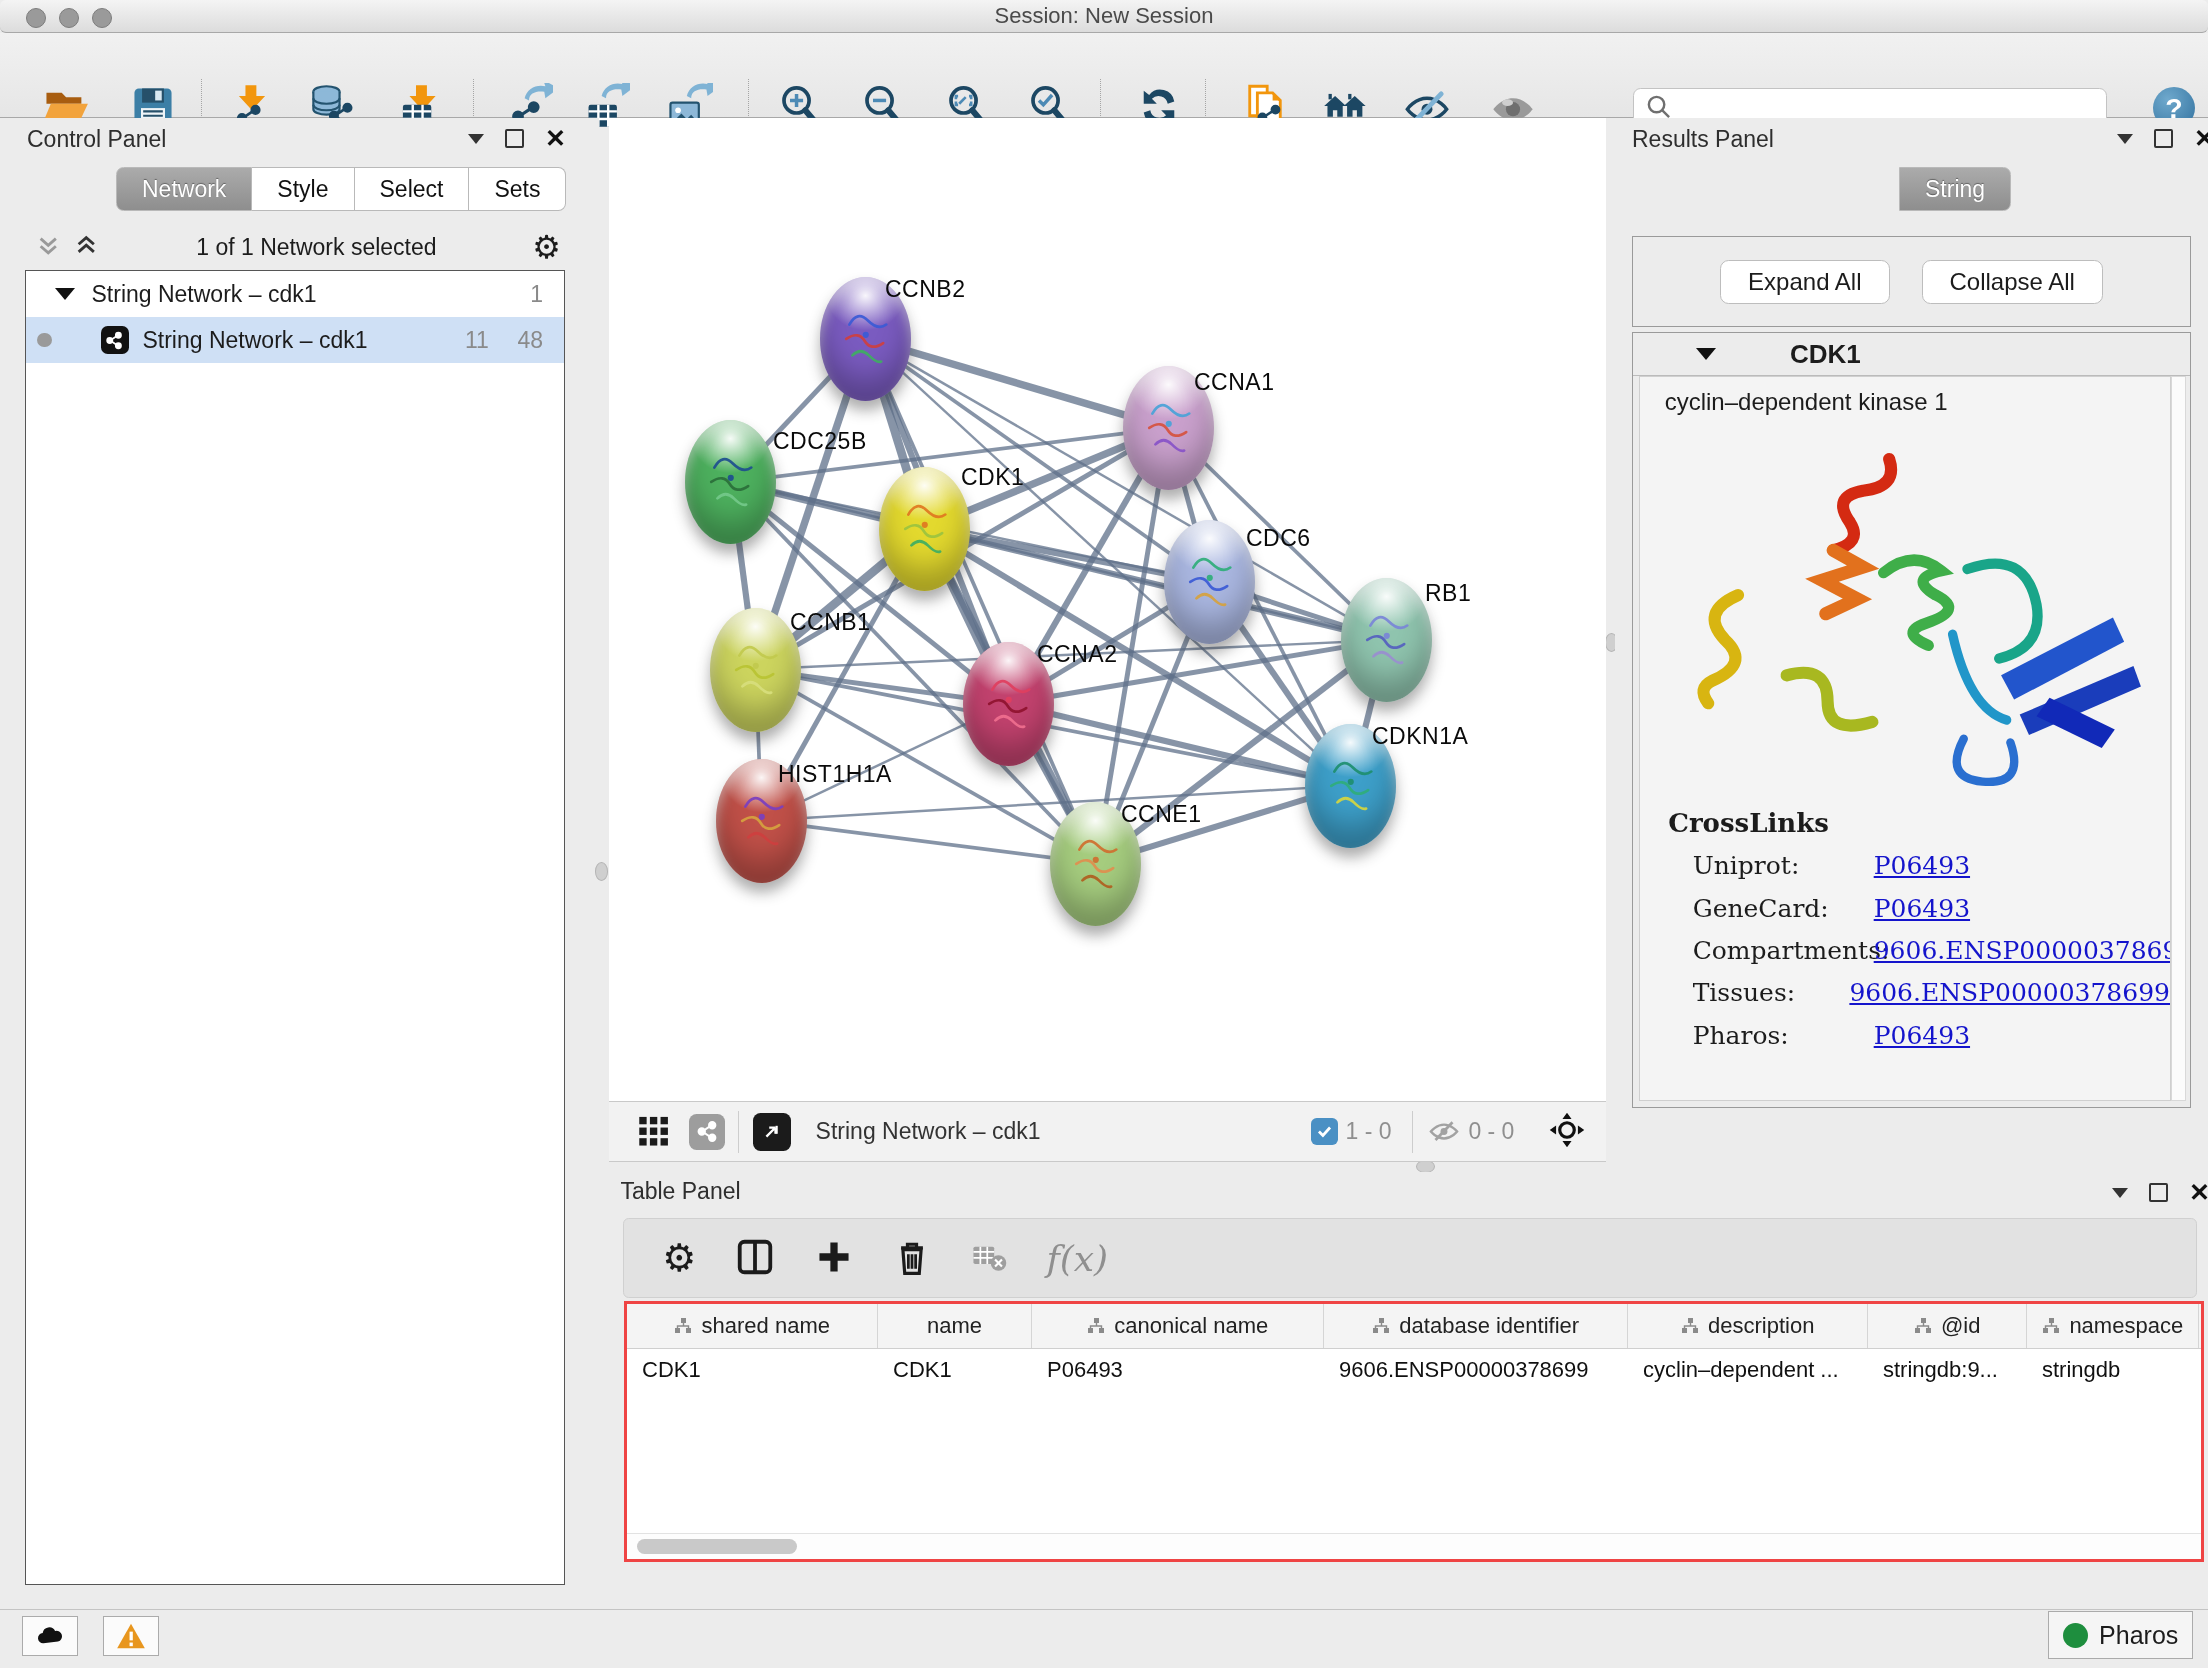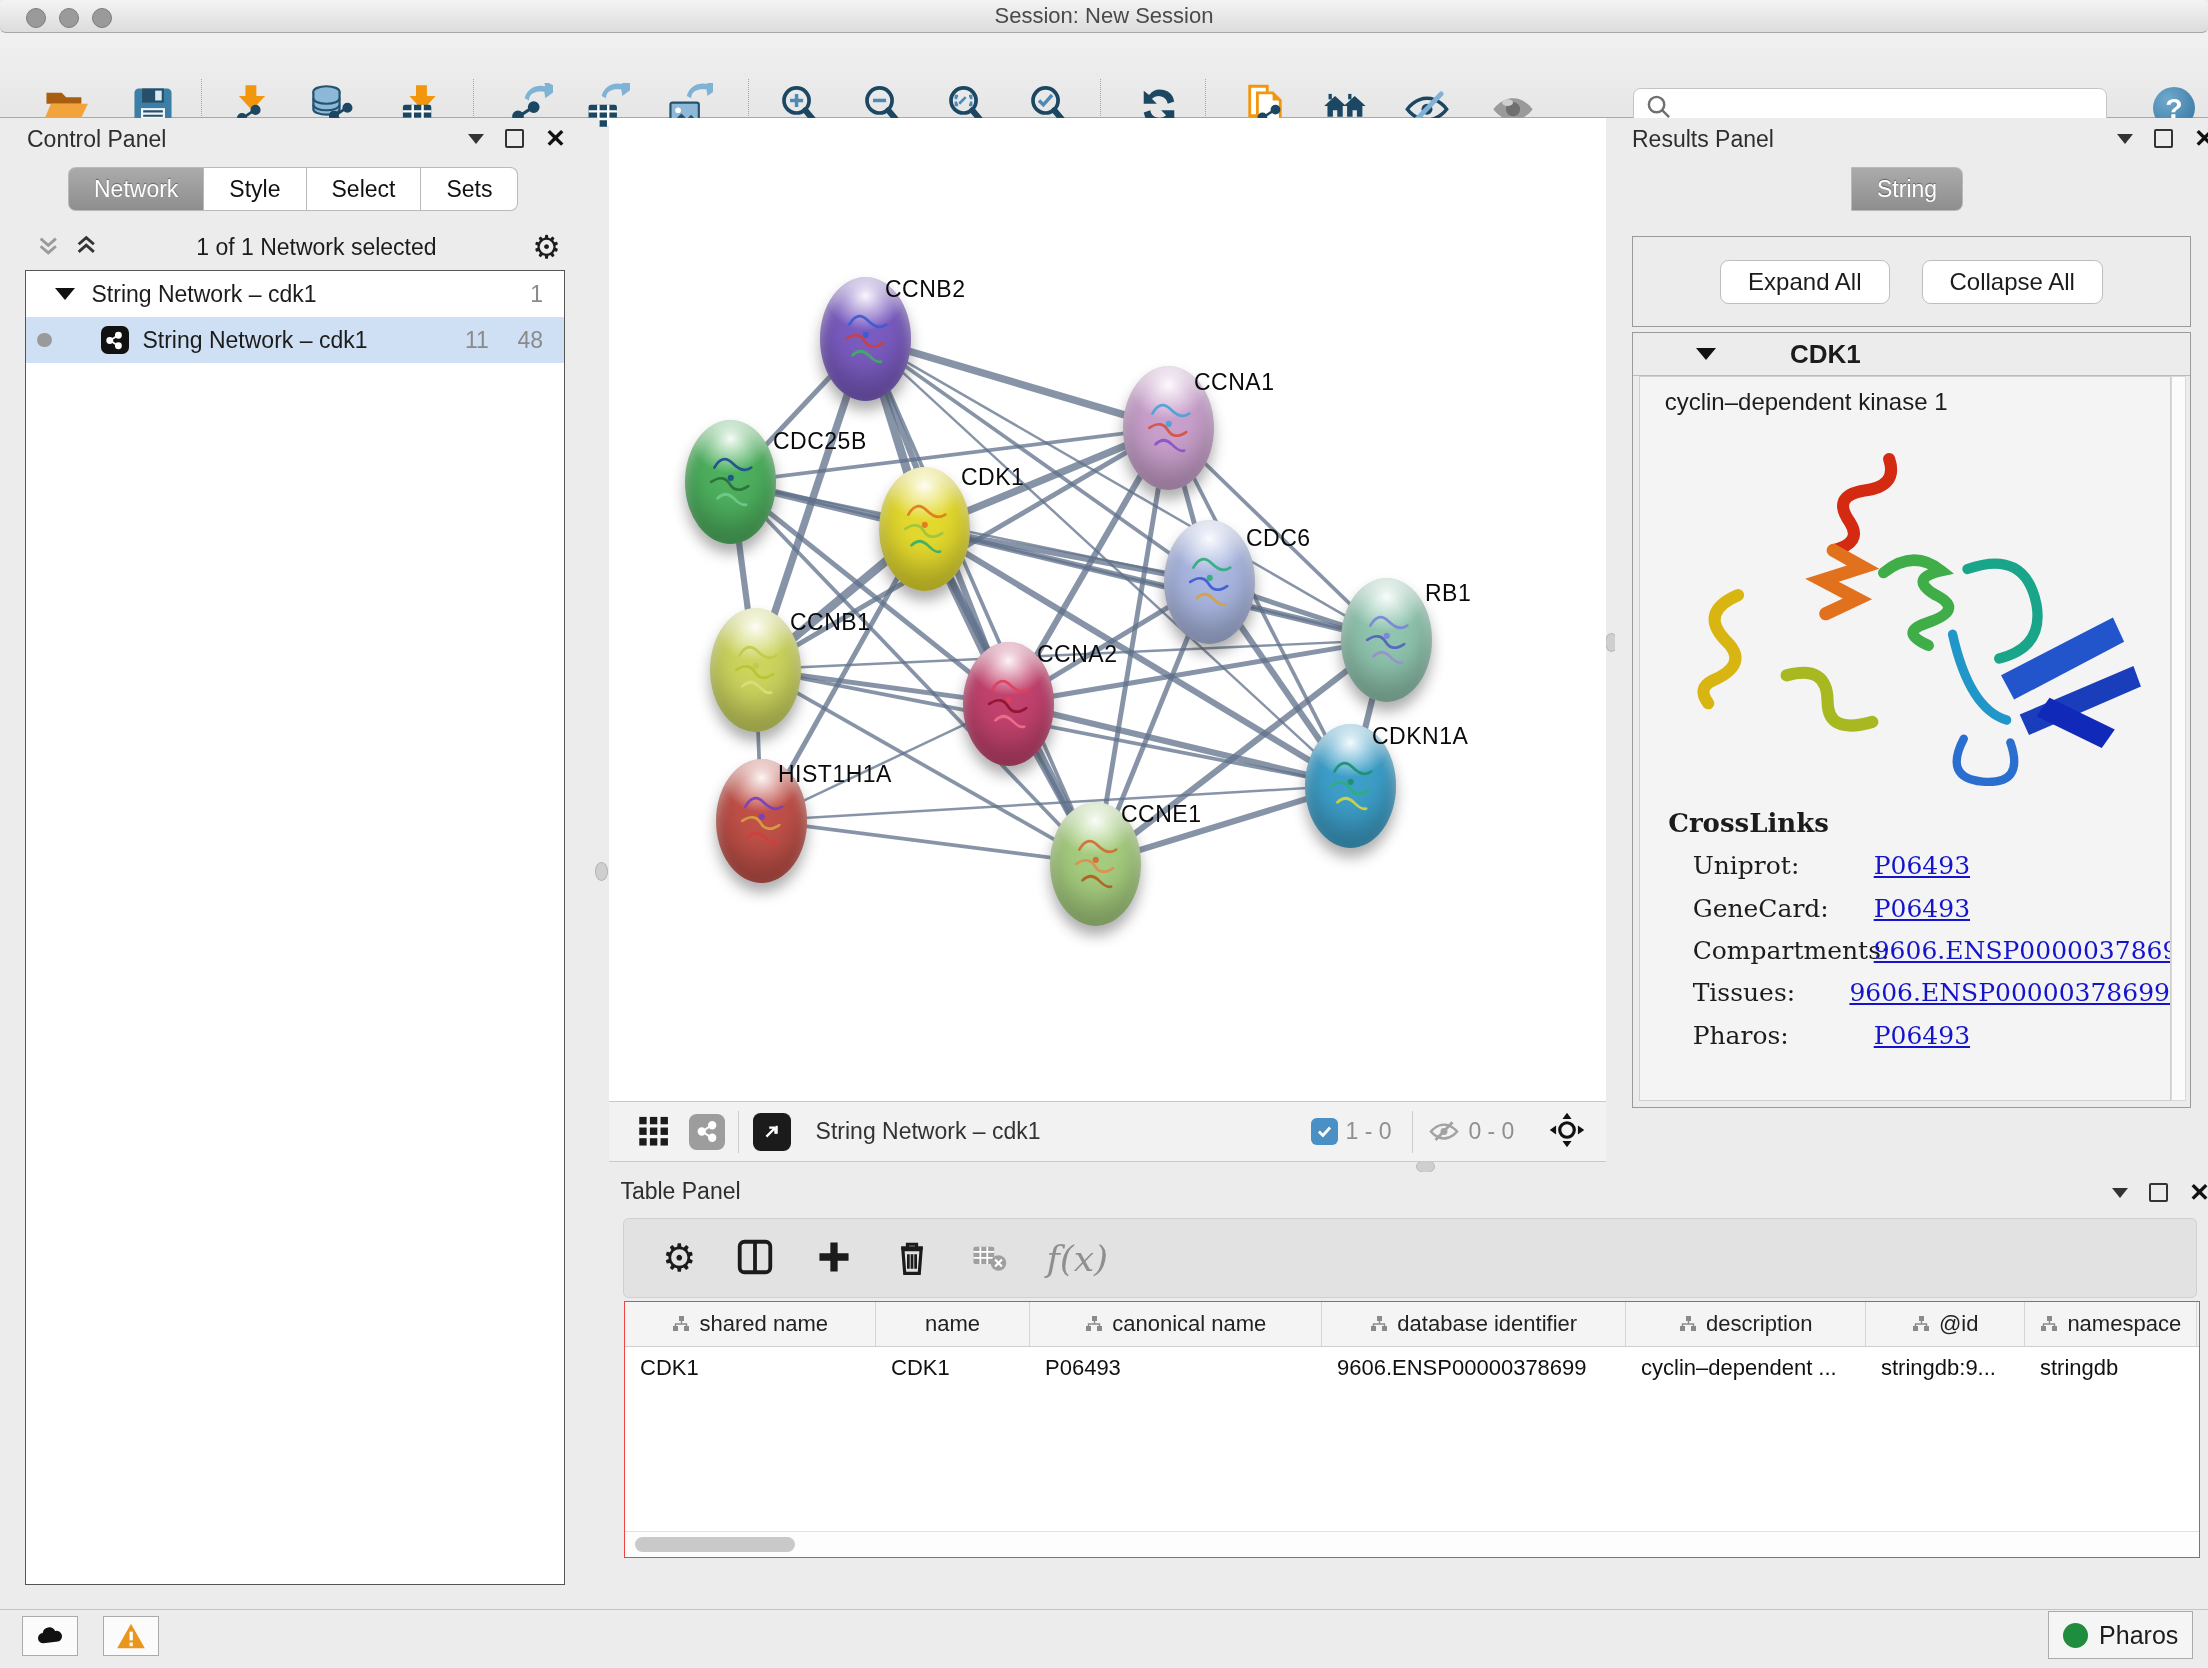--- a/index.html
+++ b/index.html
@@ -27,21 +27,21 @@
     background:radial-gradient(circle at 35% 30%,#6fa9cd,#32719e);color:#fff;font-weight:bold;
     font-size:28.5px;display:flex;align-items:center;justify-content:center;cursor:pointer;}
   
   .panel-title{font-size:23px;color:#2e2e2e;}
   .ph-icons{position:absolute;display:flex;gap:21px;align-items:center;}
   .ph-caret{width:0;height:0;border-left:8.6px solid transparent;border-right:8.6px solid transparent;
     border-top:10.5px solid #333;}
   .ph-float{width:15px;height:15px;border:2.4px solid #333;border-radius:1.9px;}
   .ph-close{font-size:25px;font-weight:bold;color:#111;line-height:15px;}
   
-  .seg{display:flex;}
+  .seg{display:flex;margin-left:48px;}
   .seg .tab{height:42px;line-height:42px;padding:0 25px;background:#fff;border:1px solid #b9b9b9;
     border-left:none;font-size:23px;color:#111;cursor:pointer;}
   .seg .tab:first-child{border-left:1px solid #b9b9b9;border-radius:7.6px 0 0 7.6px;}
   .seg .tab:last-child{border-radius:0 7.6px 7.6px 0;}
   .seg .tab.active{background:linear-gradient(#ababab,#8e8e8e);color:#fff;
     text-shadow:0 -1px 1px rgba(0,0,0,.4);}
   
   .control-panel{position:absolute;left:0;top:118px;width:599px;height:1489px;background:#ececec;}
   .cp-sub{position:absolute;left:0;top:105px;width:100%;height:48px;display:flex;align-items:center;}
   .tree-box{position:absolute;left:25px;top:152px;width:538px;height:1313px;background:#fff;
@@ -80,21 +80,21 @@
   .rp-scroll{position:absolute;top:43px;right:3.8px;bottom:5.7px;width:13.3px;background:#fbfbfb;
     border:1px solid #d8d8d8;}
   .xl-row{display:flex;font-family:"DejaVu Serif",serif;font-size:25px;margin:13.3px 0 13.3px 53px;}
   .xl-label{width:181px;color:#1c1c1c;}
   .xl-link{color:#1414cc;text-decoration:underline;cursor:pointer;}
   
   .table-panel{position:absolute;left:609px;top:1172px;width:1600px;height:436px;background:#ececec;}
   .tp-toolbar{position:absolute;left:14.3px;top:46px;width:1574px;height:80px;background:#e2e2e2;
     border:1px solid #d0d0d0;border-radius:5.7px;display:flex;align-items:center;gap:38px;padding-left:38px;box-sizing:border-box;}
   .tp-box{position:absolute;left:15px;top:129px;width:1574px;height:255px;background:#fff;
-    border:1px solid #ef4444;overflow:hidden;}
+    border:3px solid #ef4444;overflow:hidden;}
   .t-header{display:flex;background:#f4f4f4;border-bottom:1px solid #cfcfcf;height:44px;}
   .t-hcell{display:flex;align-items:center;justify-content:center;gap:9.5px;font-size:22px;color:#222;
     border-right:1px solid #d5d5d5;box-sizing:border-box;cursor:pointer;white-space:nowrap;overflow:hidden;}
   .t-row{display:flex;height:42px;}
   .t-cell{display:flex;align-items:center;padding-left:15px;font-size:22px;color:#111;
     box-sizing:border-box;white-space:nowrap;overflow:hidden;}
   .t-scroll{position:absolute;left:0;bottom:0;width:100%;height:25px;background:#fdfdfd;border-top:1px solid #e2e2e2;}
   .t-thumb{position:absolute;left:9.5px;top:4.8px;width:160px;height:15px;border-radius:7.6px;background:#c9c9c9;cursor:pointer;}
   .tp-tabs{position:absolute;left:0;top:388px;width:100%;display:flex;justify-content:center;}
   

